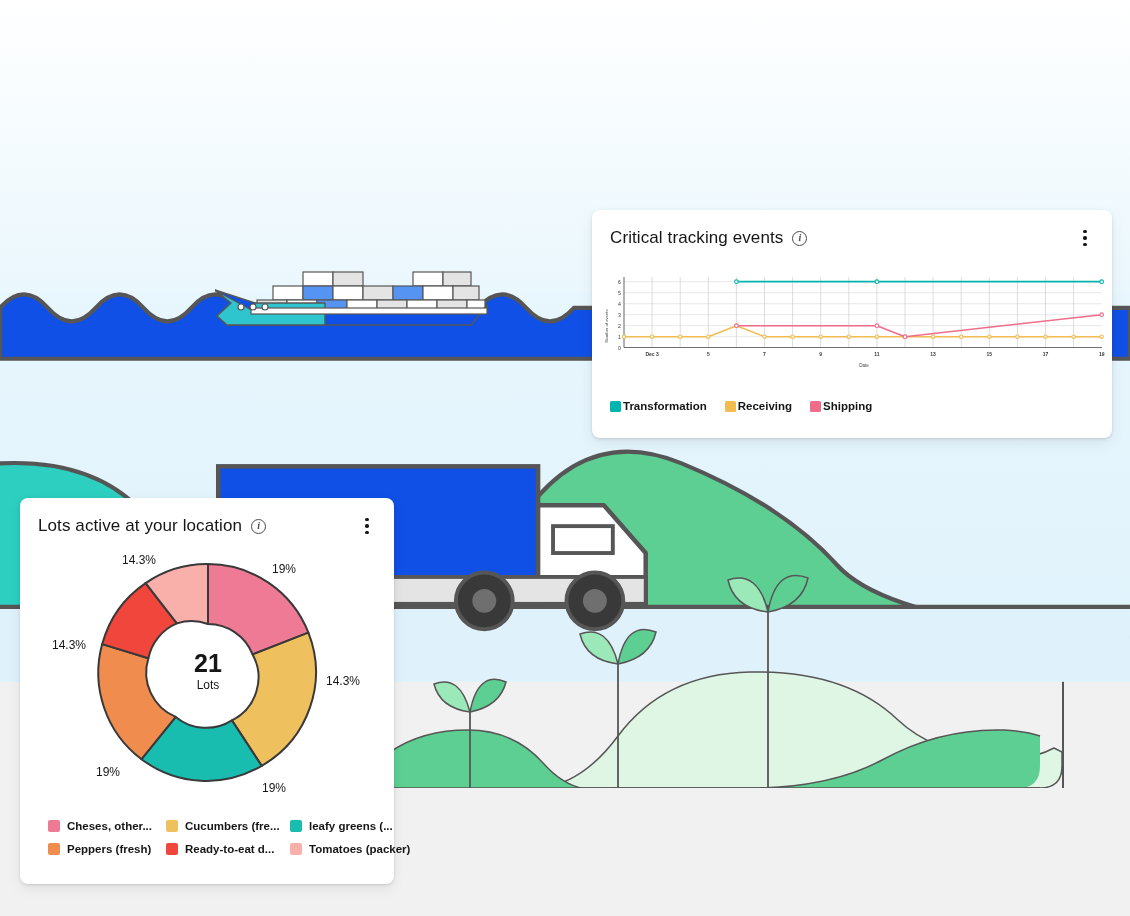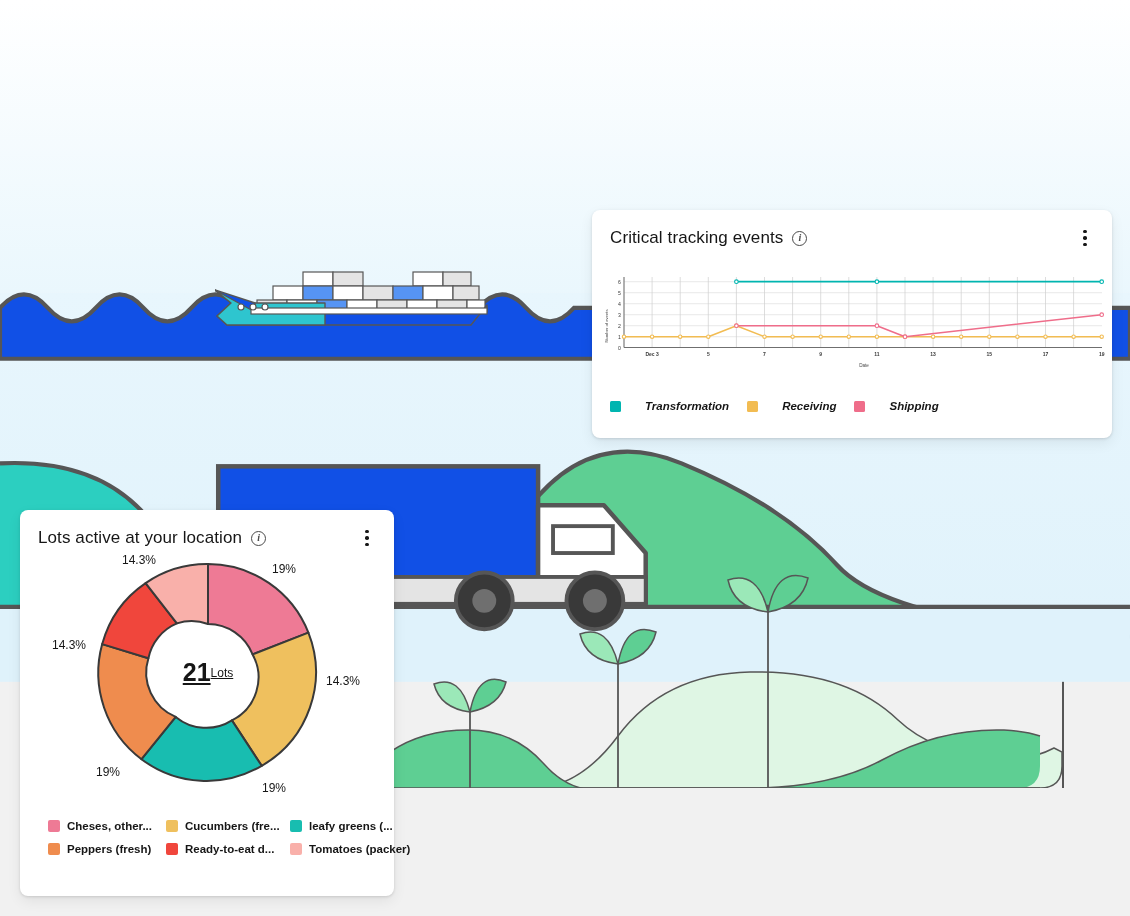--- a/index.html
+++ b/index.html
@@ -78,26 +78,26 @@
       border:1.6px solid #565656; border-radius:12px; background:#fff; overflow:hidden; }
   #transport-panel .ill { position:absolute; inset:0; }
 
   
   #field-panel { position:absolute; left:390px; top:560px; width:672px; height:228px; }
 
   
   #cte-panel { left:592px; top:210px; width:520px; height:228px; }
 
   .legend-row { position:absolute; display:flex; align-items:center; }
-  .legend-item { display:flex; align-items:flex-end; gap:24px; margin-right:18px;font-style:italic; }
+  .legend-item { display:flex; align-items:flex-end; gap:2px; margin-right:18px; }
   .legend-sw { width:11px; height:11px; border-radius:1.5px; flex:none; }
   .legend-label { font-size:11.5px; font-weight:700; color:#161616; white-space:nowrap; }
 
   
-  #donut-panel { left:20px; top:510px; width:374px; height:386px; }
+  #donut-panel { left:20px; top:498px; width:374px; height:386px; }
   .donut-center-num { font-size:25px; font-weight:700; line-height:1; }
   .donut-center-sub { font-size:12px; font-weight:400; line-height:1.1; margin-top:3px; }
   .pct-lbl { position:absolute; font-size:12px; color:#161616; white-space:nowrap; }
 
   .donut-legend { position:absolute; left:48px; top:820px; width:350px; }
   .dl-grid { display:grid; grid-template-columns:118px 124px auto; row-gap:11px; }
   .dl-item { display:flex; align-items:center; gap:7px; }
   .dl-sw { width:12px; height:12px; border-radius:2px; flex:none; }
   .dl-txt { font-size:11.5px; font-weight:700; color:#161616; white-space:nowrap;
             overflow:hidden; text-overflow:ellipsis; }
@@ -419,21 +419,21 @@
 
       <path d="M53.5 207.2 A108 108 0 0 1 14.2 92.1 L60.4 106.3 A48 48 0 0 0 87.7 164.9 Z" fill="#ef8c4e"></path>
 
       <path d="M14.2 92.1 A108 108 0 0 1 57.6 31.1 L88.9 71.4 A48 48 0 0 0 60.4 106.3 Z" fill="#f0463c"></path>
 
       <path d="M57.6 31.1 A108 108 0 0 1 120 12 L120 72 A48 48 0 0 0 88.9 71.4 Z" fill="#f9b0aa"></path>
     </g>
   </svg>
 
   <div style="position:absolute; left:88px; top:552px; width:240px; height:240px;
-              display:flex; flex-direction:row; align-items:center; justify-content:center;text-decoration:underline;">
+              display:flex; flex-direction:column; align-items:center; justify-content:center;">
     <div class="donut-center-num">21</div>
     <div class="donut-center-sub">Lots</div>
   </div>
 
   <div class="pct-lbl" style="left:272px; top:562px;">19%</div>
   <div class="pct-lbl" style="left:326px; top:674px;">14.3%</div>
   <div class="pct-lbl" style="left:262px; top:781px;">19%</div>
   <div class="pct-lbl" style="left:96px; top:765px;">19%</div>
   <div class="pct-lbl" style="left:52px; top:638px;">14.3%</div>
   <div class="pct-lbl" style="left:122px; top:553px;">14.3%</div>

